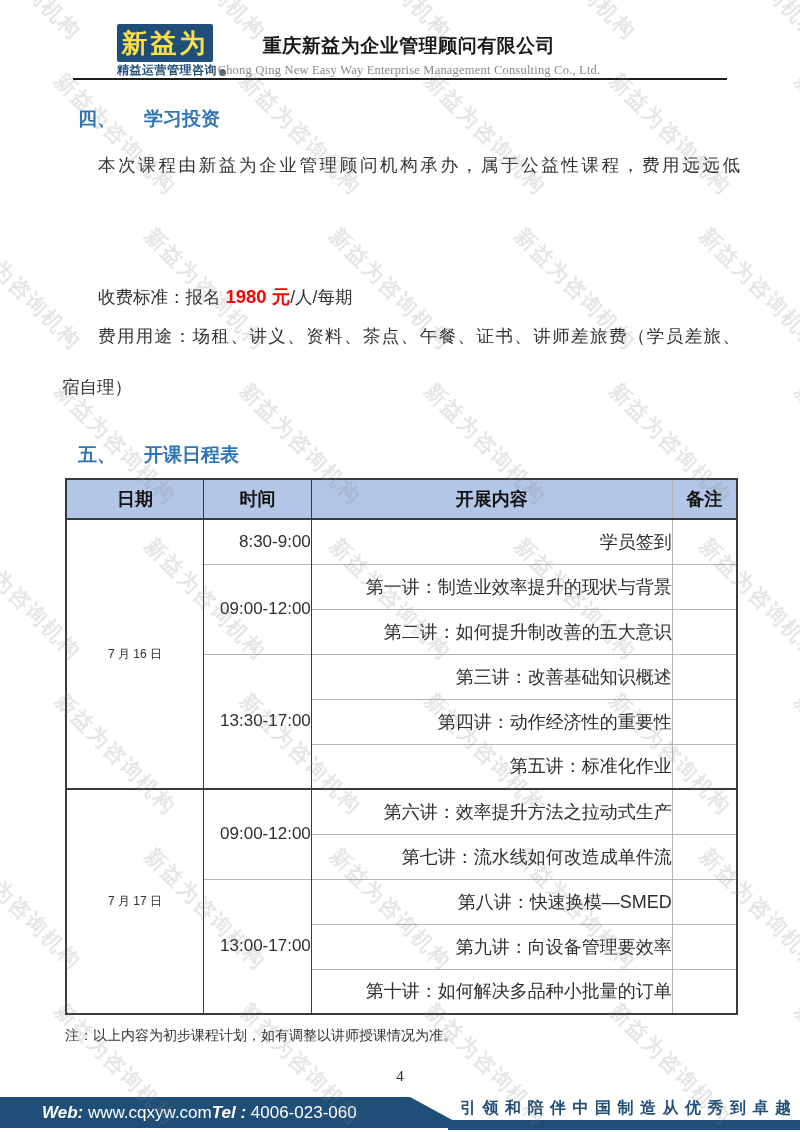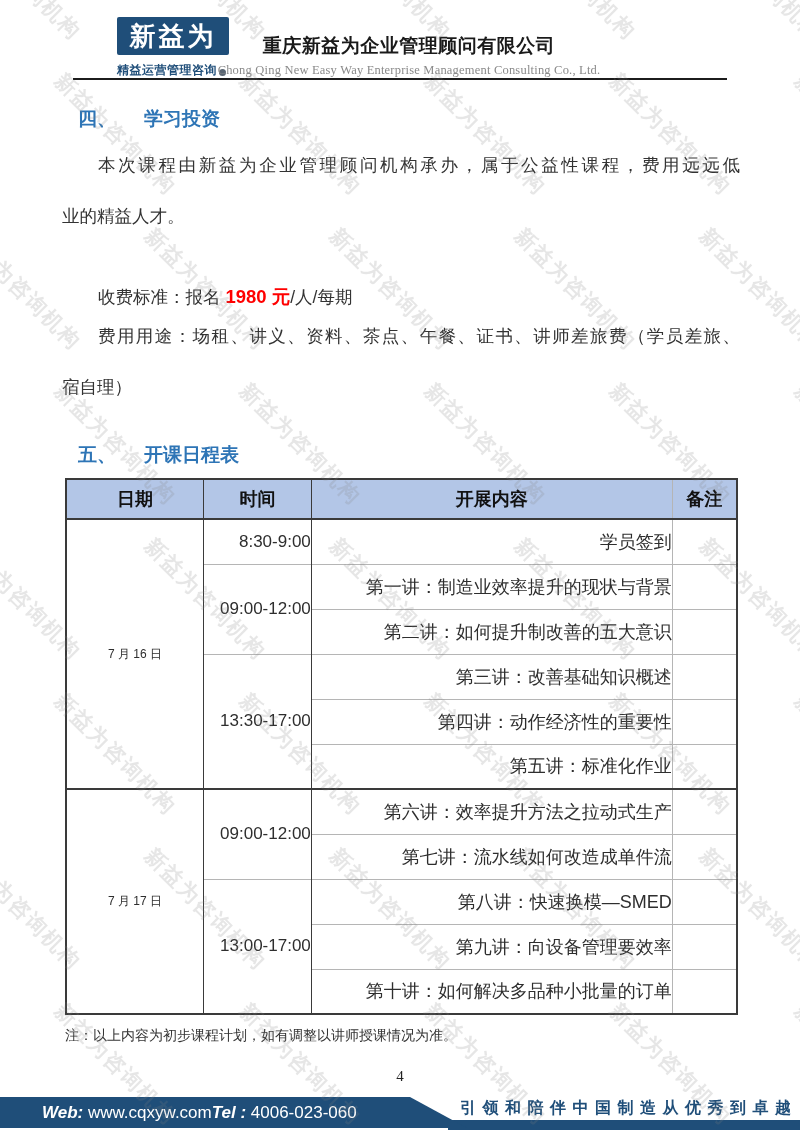--- a/index.html
+++ b/index.html
@@ -18,22 +18,22 @@
     background:#ffffff;
     font-family:"Liberation Sans","DejaVu Sans",sans-serif;
     color:var(--ink);
     overflow:hidden;
   }
   
   .wm-layer{position:absolute;inset:0;overflow:hidden;pointer-events:none;z-index:9;}
   .wm{position:absolute;transform:rotate(45deg);color:rgba(128,128,128,.20);
       font-size:21px;font-weight:bold;letter-spacing:2px;white-space:nowrap;}
   
-  .logo-box{position:absolute;left:117px;top:17px;width:112px;height:38px;
-    background:var(--navy);border-radius:2px;color:#ffffff;font-weight:bold;
+  .logo-box{position:absolute;left:117px;top:24px;width:96px;height:38px;
+    background:var(--navy);border-radius:2px;color:#fde047;font-weight:bold;
     font-size:26px;letter-spacing:3px;display:flex;align-items:center;justify-content:center;z-index:2;}
   .logo-tagline{position:absolute;left:117px;top:62px;color:var(--navy);
     font-weight:bold;font-size:12px;letter-spacing:0.5px;white-space:nowrap;z-index:2;}
   .logo-dot{display:inline-block;width:7px;height:7px;border-radius:50%;
     background:#5a6673;margin-left:2px;vertical-align:-2px;}
   .company{position:absolute;left:184px;top:33px;width:450px;text-align:center;z-index:2;}
   .company-cn{font-size:19px;font-weight:bold;color:#1a1a1a;letter-spacing:0.5px;}
   .company-en{font-family:"Liberation Serif","DejaVu Serif",serif;font-size:12.5px;
     color:#8a8a8a;margin-top:4px;letter-spacing:0.2px;}
   .header-rule{position:absolute;left:73px;top:78px;width:654px;border-top:2px solid #1c1c1c;}
@@ -134,21 +134,20 @@
   <div class="company-cn">重庆新益为企业管理顾问有限公司</div>
   <div class="company-en">Chong Qing New Easy Way Enterprise Management Consulting Co., Ltd.</div>
 </div>
 <div class="header-rule"></div>
 
 <div class="sec-heading" id="sec4-heading">
   <span class="sec-num">四、</span><span>学习投资</span>
 </div>
 <div class="para" id="intro">
   <div class="pline first">本次课程由新益为企业管理顾问机构承办，属于公益性课程，费用远远低</div>
-  <div class="pline last">业的精益人才。</div>
 </div>
 <div class="para" id="fee-line"><span>收费标准：报名 </span><span class="price">1980 元</span><span>/人/每期</span></div>
 <div class="para" id="usage-line1">费用用途：场租、讲义、资料、茶点、午餐、证书、讲师差旅费（学员差旅、</div>
 <div class="para" id="usage-line2">宿自理）</div>
 
 <div class="sec-heading" id="sec5-heading">
   <span class="sec-num">五、</span><span>开课日程表</span>
 </div>
 
 <table class="sched">

